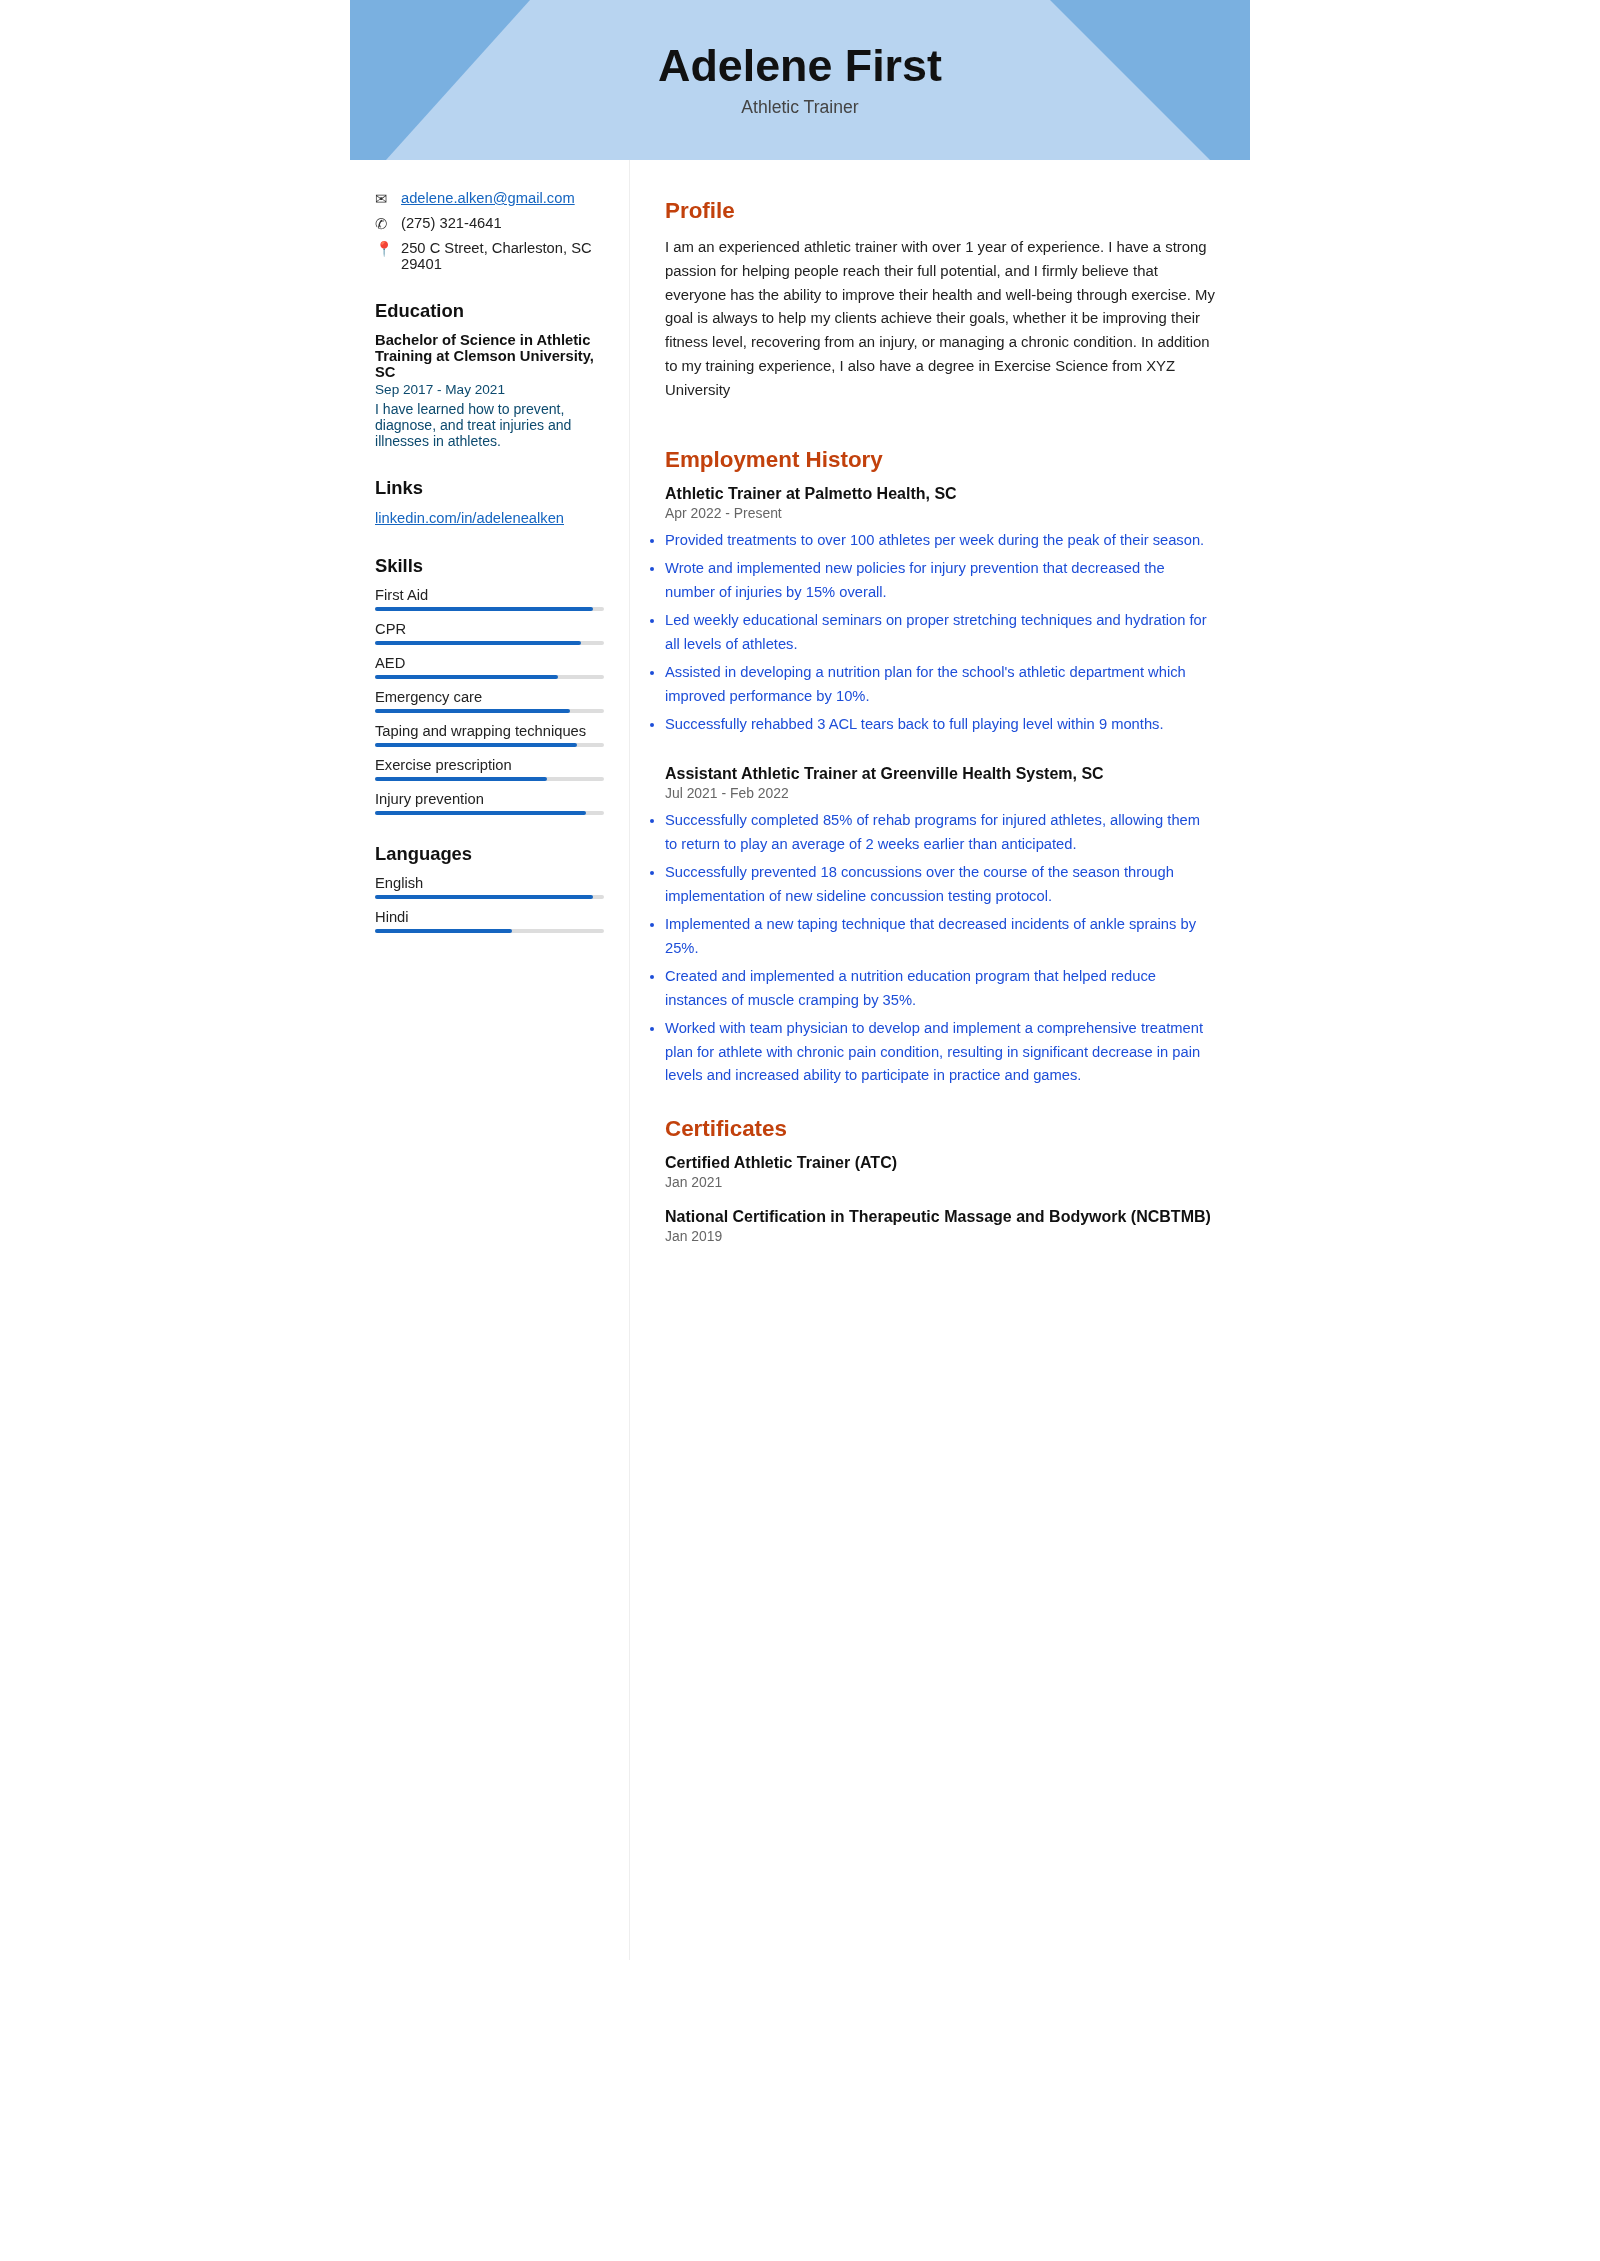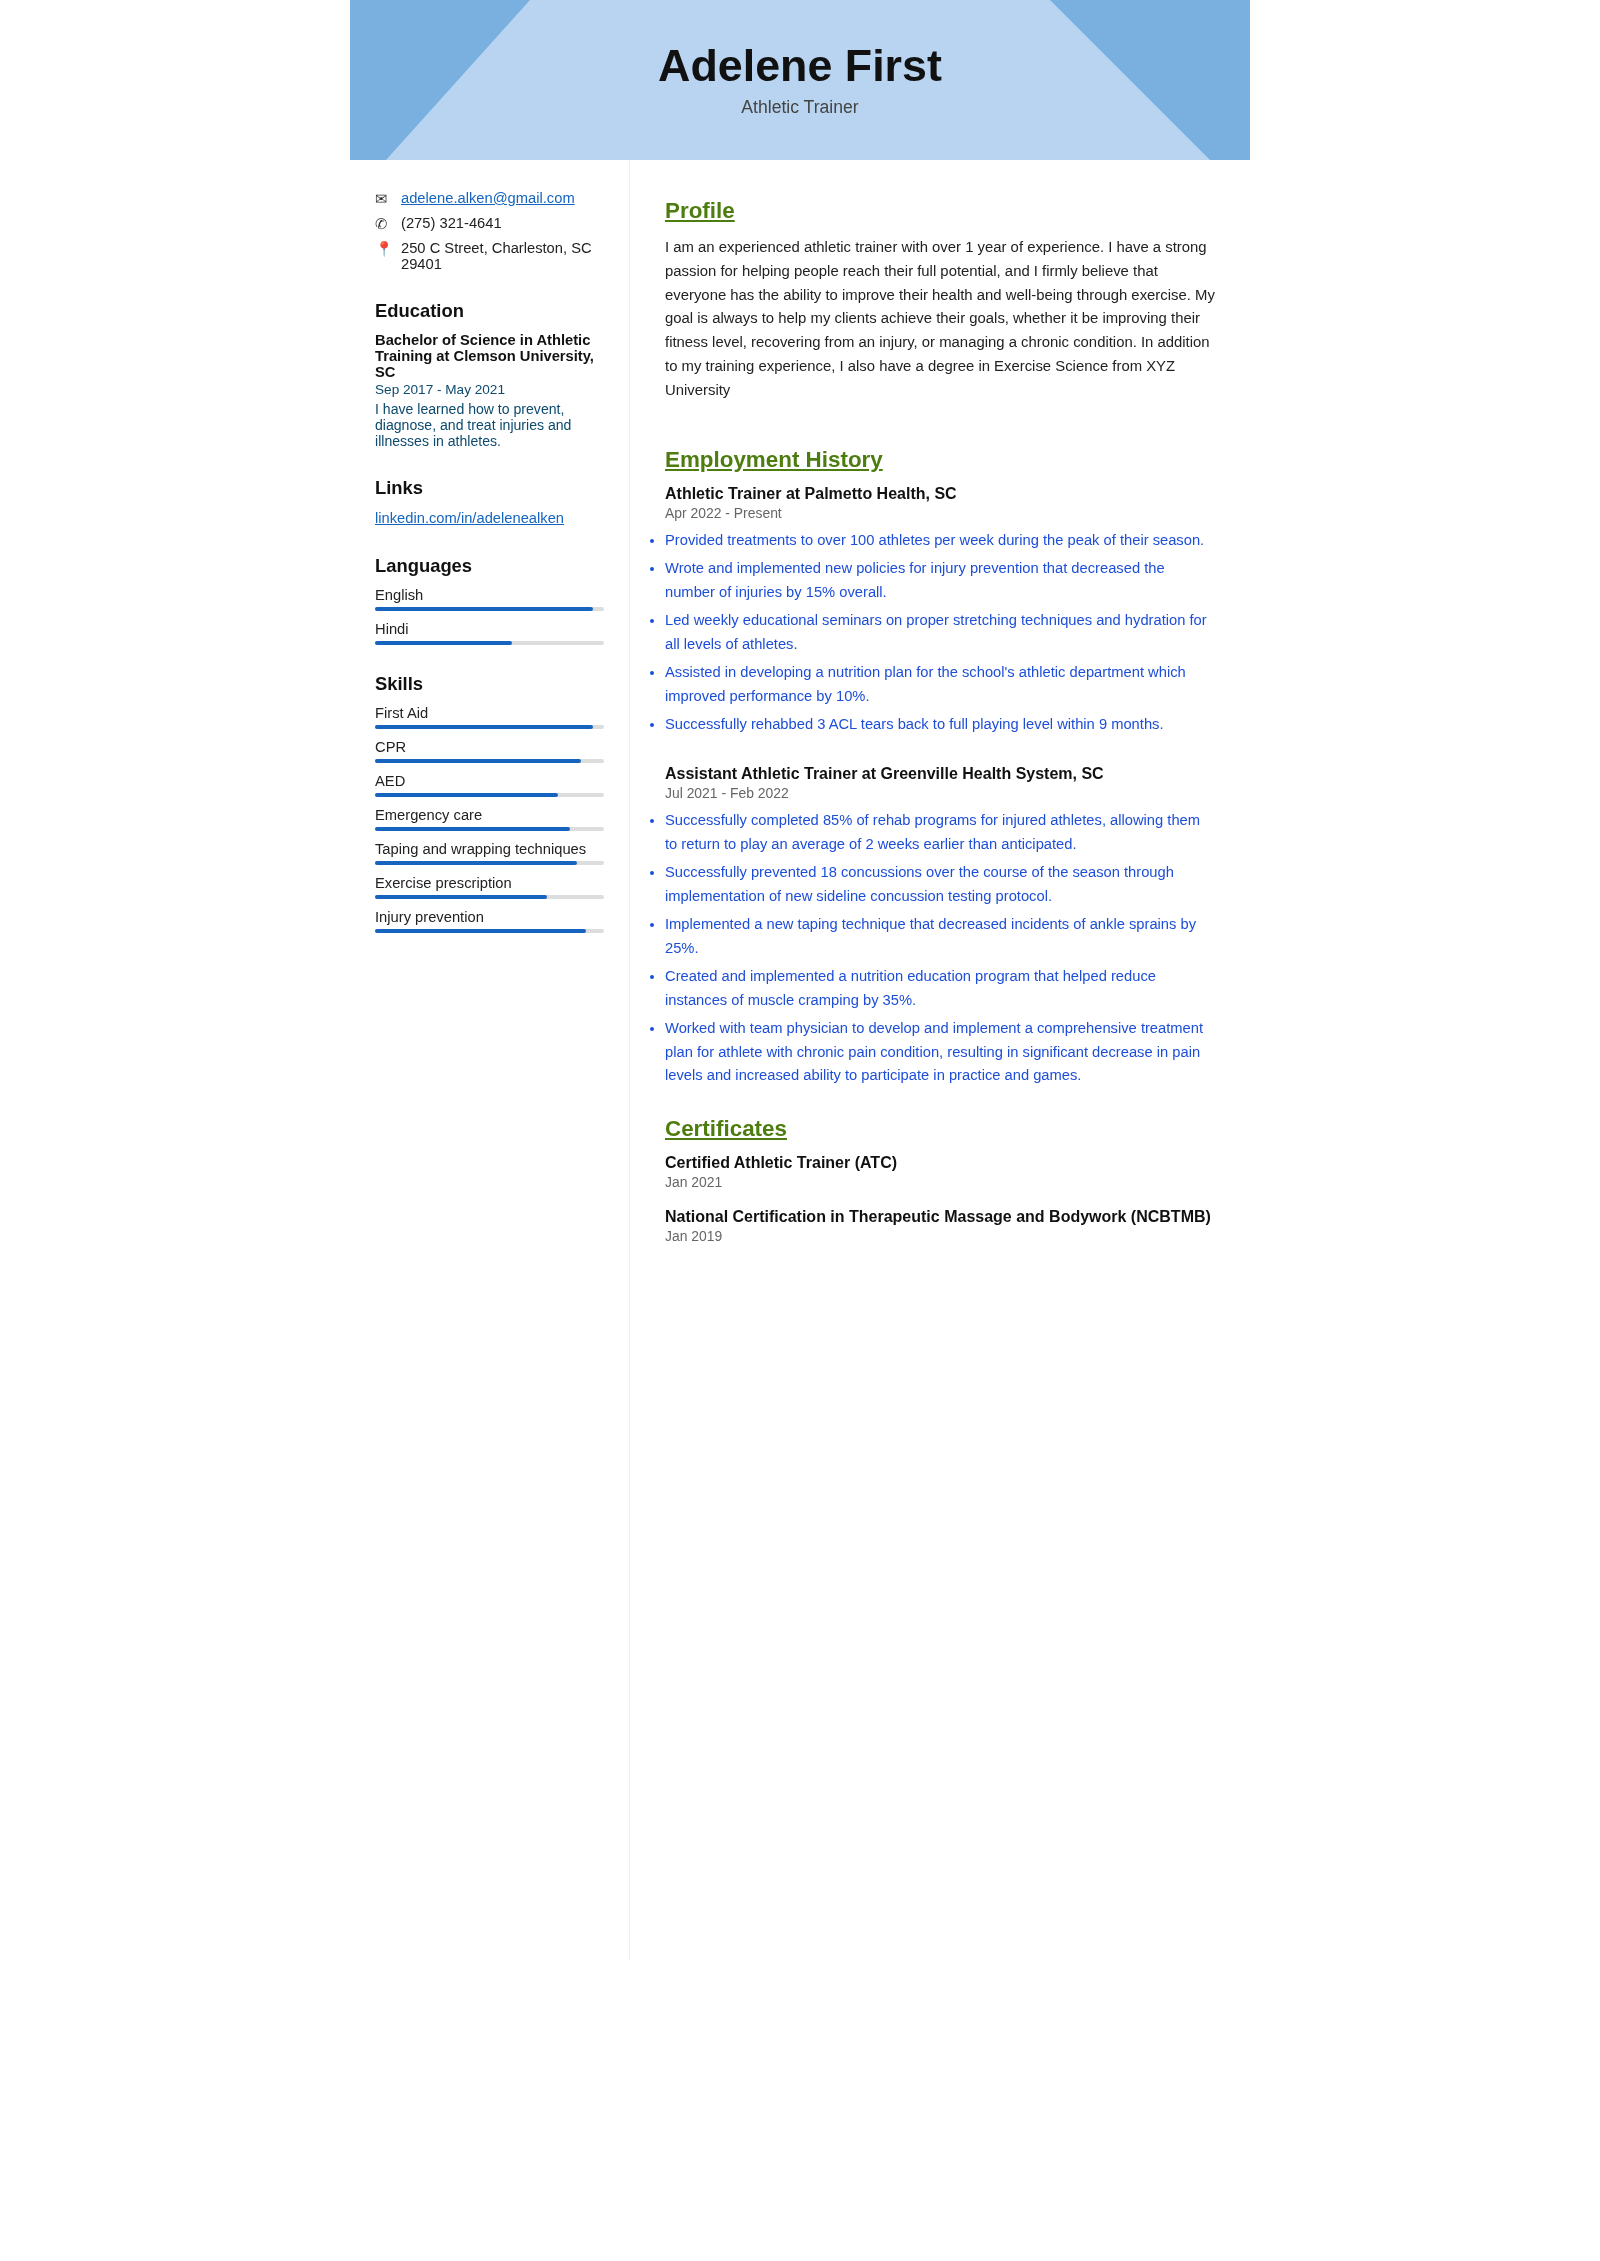--- a/index.html
+++ b/index.html
@@ -155,24 +155,23 @@
 
     
     .main {
       flex: 1;
       padding: 30px 35px;
     }
 
     .section-title {
       font-size: 1.4em;
       font-weight: bold;
-      color: #4d7c0f;
+      color: #c2410c;
       margin-bottom: 12px;
       margin-top: 8px;
-      text-decoration: underline;
     }
 
     .profile-text {
       font-size: 0.93em;
       color: #222;
       line-height: 1.6;
       margin-bottom: 44px;
     }
 
     .employment-section {
@@ -247,80 +246,80 @@
       <div class="edu-date">Sep 2017 - May 2021</div>
       <div class="edu-desc">I have learned how to prevent, diagnose, and treat injuries and illnesses in athletes.</div>
     </div>
 
     <div class="sidebar-section">
       <div class="sidebar-section-title">Links</div>
       <a class="link-item">linkedin.com/in/adelenealken</a>
     </div>
 
     <div class="sidebar-section">
+      <div class="sidebar-section-title">Skills</div>
+      <div id="skills-list">
+          <div class="skill-item">
+    <div class="skill-name">First Aid</div>
+    <div class="skill-bar-bg">
+      <div class="skill-bar-fill" style="width:95%"></div>
+    </div>
+  </div>
+          <div class="skill-item">
+    <div class="skill-name">CPR</div>
+    <div class="skill-bar-bg">
+      <div class="skill-bar-fill" style="width:90%"></div>
+    </div>
+  </div>
+          <div class="skill-item">
+    <div class="skill-name">AED</div>
+    <div class="skill-bar-bg">
+      <div class="skill-bar-fill" style="width:80%"></div>
+    </div>
+  </div>
+          <div class="skill-item">
+    <div class="skill-name">Emergency care</div>
+    <div class="skill-bar-bg">
+      <div class="skill-bar-fill" style="width:85%"></div>
+    </div>
+  </div>
+          <div class="skill-item">
+    <div class="skill-name">Taping and wrapping techniques</div>
+    <div class="skill-bar-bg">
+      <div class="skill-bar-fill" style="width:88%"></div>
+    </div>
+  </div>
+          <div class="skill-item">
+    <div class="skill-name">Exercise prescription</div>
+    <div class="skill-bar-bg">
+      <div class="skill-bar-fill" style="width:75%"></div>
+    </div>
+  </div>
+          <div class="skill-item">
+    <div class="skill-name">Injury prevention</div>
+    <div class="skill-bar-bg">
+      <div class="skill-bar-fill" style="width:92%"></div>
+    </div>
+  </div>
+        </div>
+    </div>
+
+    <div class="sidebar-section">
       <div class="sidebar-section-title">Languages</div>
       <div id="languages-list">
           <div class="lang-item">
     <div class="lang-name">English</div>
     <div class="lang-bar-bg">
       <div class="lang-bar-fill" style="width:95%"></div>
     </div>
   </div>
           <div class="lang-item">
     <div class="lang-name">Hindi</div>
     <div class="lang-bar-bg">
       <div class="lang-bar-fill" style="width:60%"></div>
-    </div>
-  </div>
-        </div>
-    </div>
-
-    <div class="sidebar-section">
-      <div class="sidebar-section-title">Skills</div>
-      <div id="skills-list">
-          <div class="skill-item">
-    <div class="skill-name">First Aid</div>
-    <div class="skill-bar-bg">
-      <div class="skill-bar-fill" style="width:95%"></div>
-    </div>
-  </div>
-          <div class="skill-item">
-    <div class="skill-name">CPR</div>
-    <div class="skill-bar-bg">
-      <div class="skill-bar-fill" style="width:90%"></div>
-    </div>
-  </div>
-          <div class="skill-item">
-    <div class="skill-name">AED</div>
-    <div class="skill-bar-bg">
-      <div class="skill-bar-fill" style="width:80%"></div>
-    </div>
-  </div>
-          <div class="skill-item">
-    <div class="skill-name">Emergency care</div>
-    <div class="skill-bar-bg">
-      <div class="skill-bar-fill" style="width:85%"></div>
-    </div>
-  </div>
-          <div class="skill-item">
-    <div class="skill-name">Taping and wrapping techniques</div>
-    <div class="skill-bar-bg">
-      <div class="skill-bar-fill" style="width:88%"></div>
-    </div>
-  </div>
-          <div class="skill-item">
-    <div class="skill-name">Exercise prescription</div>
-    <div class="skill-bar-bg">
-      <div class="skill-bar-fill" style="width:75%"></div>
-    </div>
-  </div>
-          <div class="skill-item">
-    <div class="skill-name">Injury prevention</div>
-    <div class="skill-bar-bg">
-      <div class="skill-bar-fill" style="width:92%"></div>
     </div>
   </div>
         </div>
     </div>
 
   </div>
 
   <div class="main">
 
     <div>

